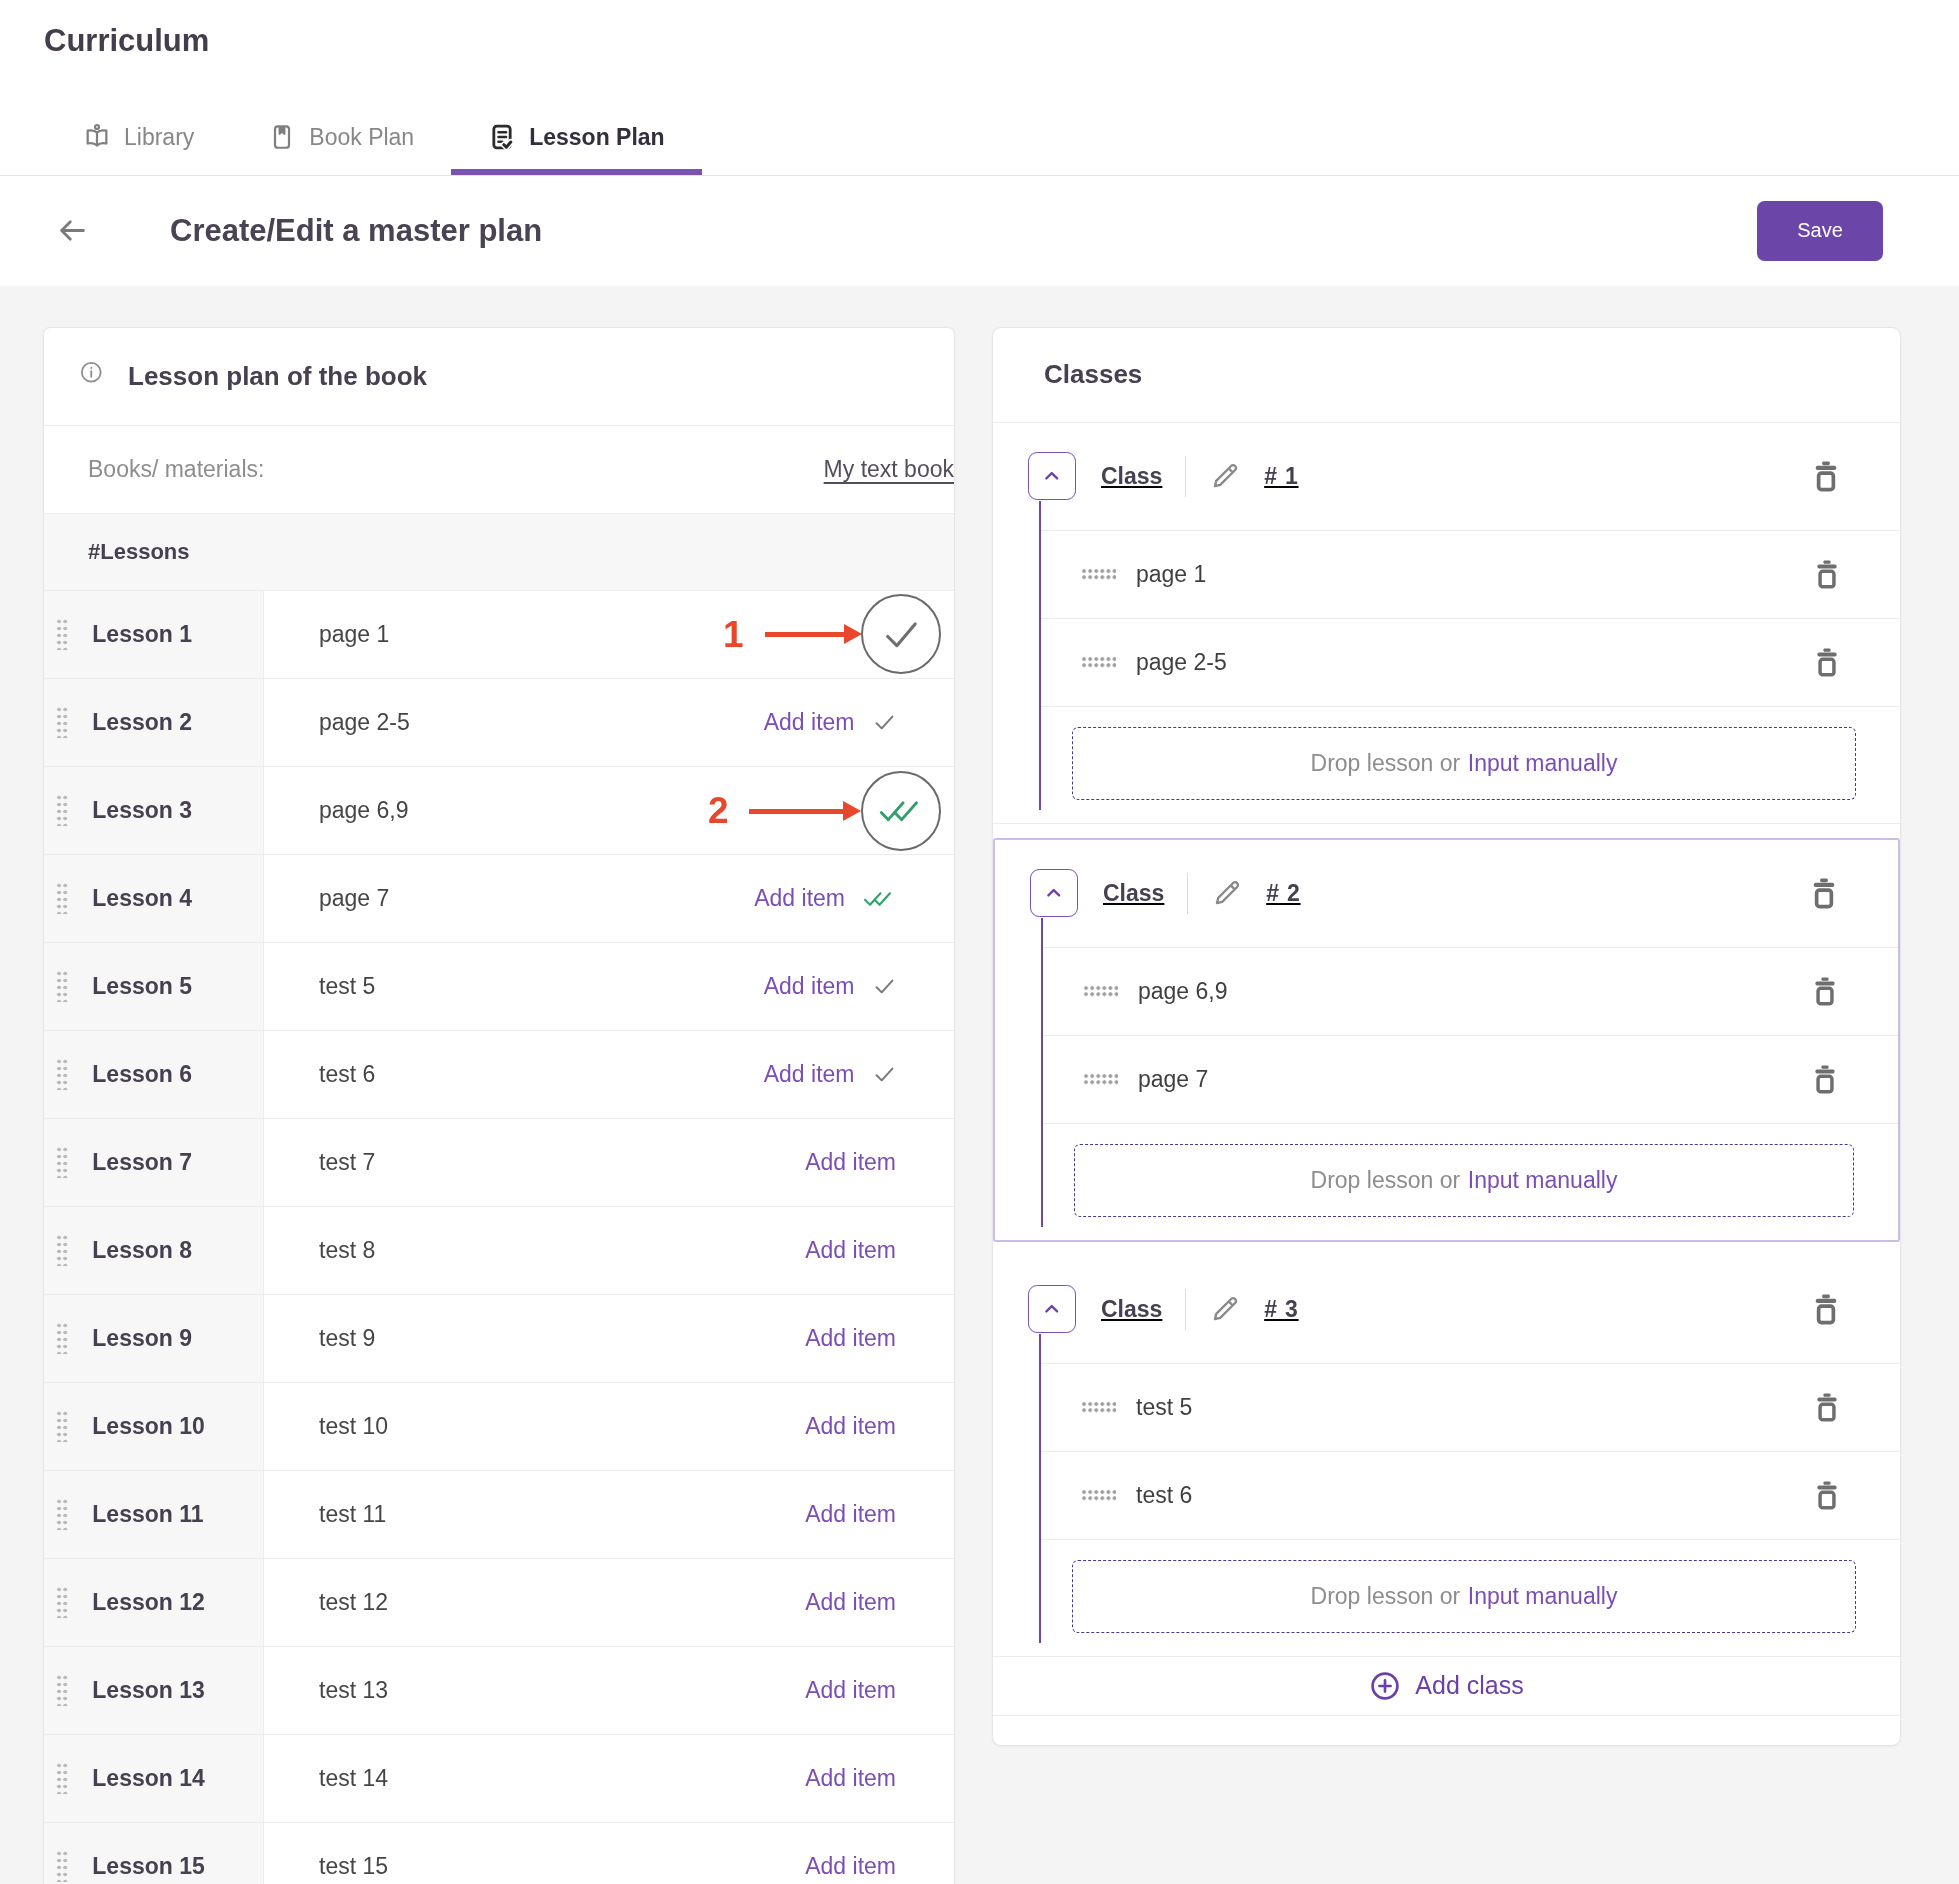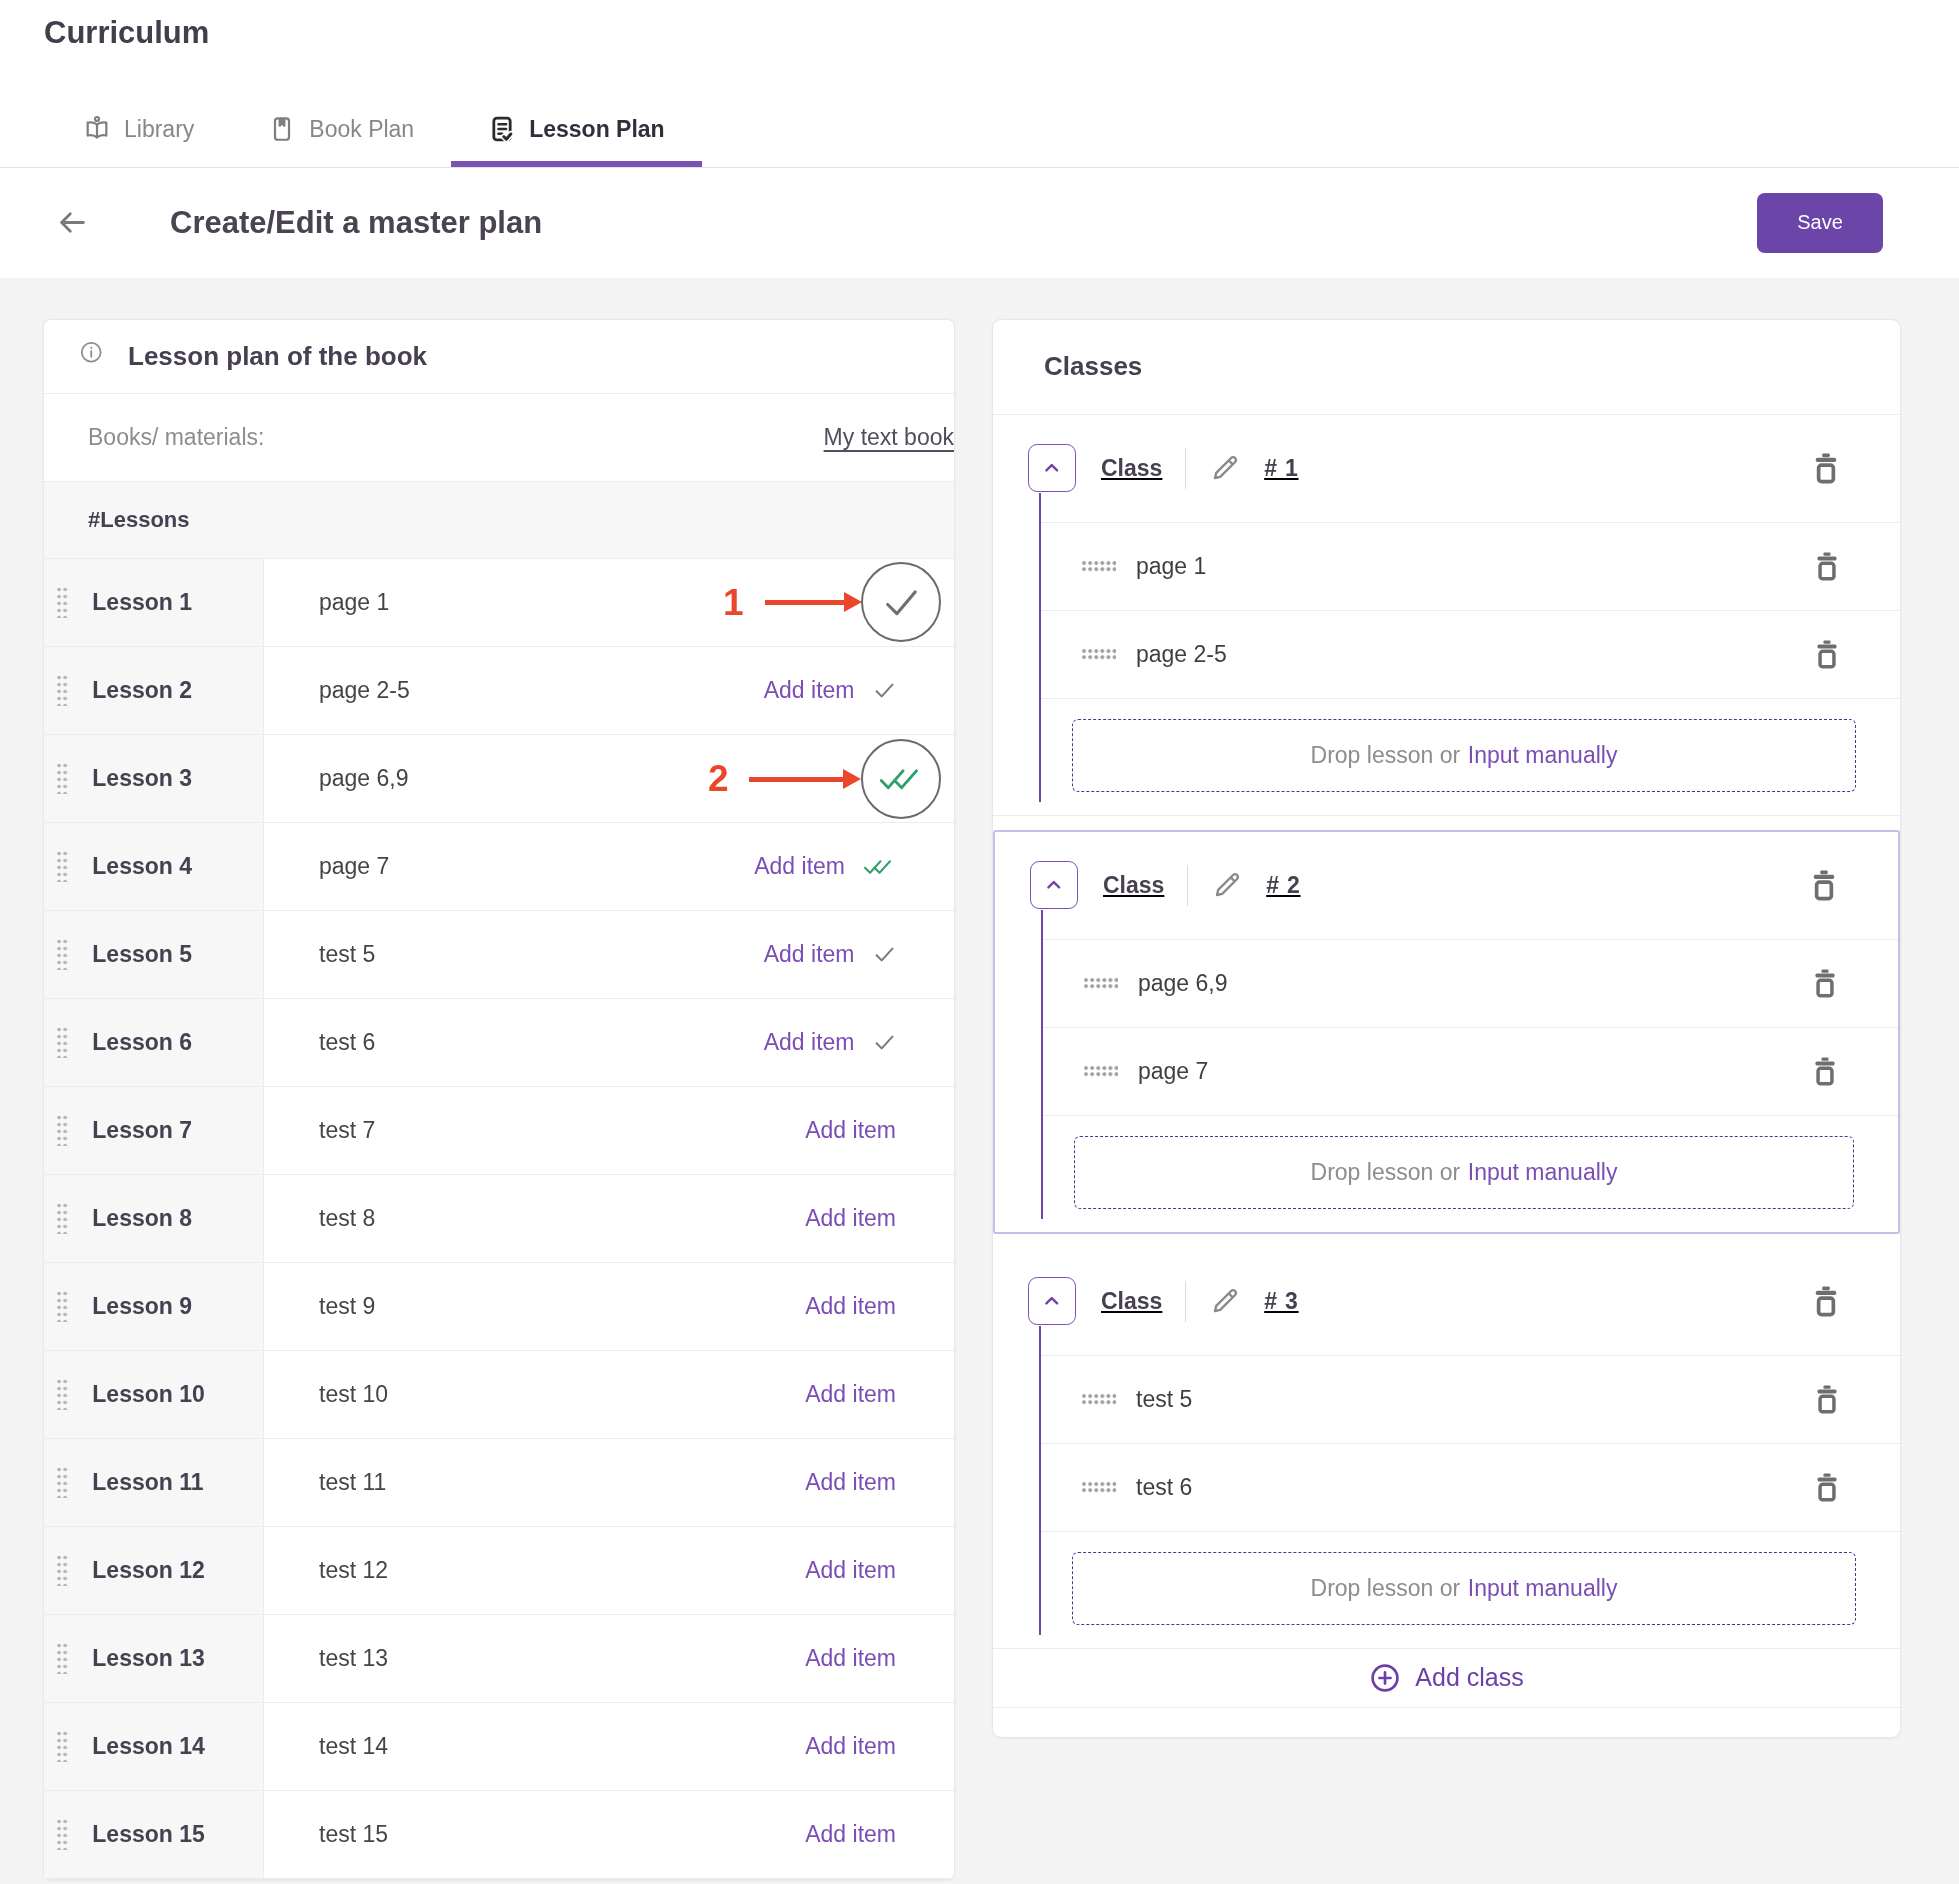--- a/index.html
+++ b/index.html
@@ -5,41 +5,41 @@
   * { box-sizing: border-box; margin: 0; padding: 0; }
   html,body { margin:0; }
   body {
     font-family: "Liberation Sans", sans-serif;
     background:#f4f4f5;
   }
   .page { width:1960px; height:1885px; overflow:hidden; position:relative; background:#f4f4f5; }
 
   
   .app-header { background:#fff; }
-  .app-title { padding:15px 0 0 44px; font-size:31px; font-weight:bold; color:#443d4c; }
+  .app-title { padding:23px 0 0 44px; font-size:31px; font-weight:bold; color:#443d4c; }
   .tabs { display:flex; padding-left:46px; margin-top:64px; border-bottom:0.8px solid #e3e3e5; }
   .tab { display:flex; align-items:center; gap:13px; padding:0 37px 18.4px 37px;
          font-size:23px; color:#878787; border-bottom:6.1px solid transparent; margin-bottom:-0.8px; cursor:pointer; }
   .tab.active { color:#332e3c; font-weight:bold; border-bottom-color:#7a52b2; }
   .tab svg { display:block; }
 
   
   .toolbar { background:#fff; height:110px; display:flex; align-items:center; padding:0 77px 0 55px; }
   .toolbar-title { margin-left:80px; font-size:31px; font-weight:bold; color:#4a4352; }
   .save-btn { margin-left:auto; width:126px; height:60px; background:#6b46a8; color:#fff;
               font-size:20px; border:none; border-radius:7.7px; cursor:pointer;
               display:flex; align-items:center; justify-content:center; font-family:inherit; }
 
   
   .main { display:flex; gap:37px; padding:41px 43px; align-items:flex-start; }
   .card { background:#fff; border:0.8px solid #e7e7e7; border-radius:7.7px; box-shadow:0 0.8px 2.3px rgba(0,0,0,.05); }
 
   
   .lesson-card { width:912px; position:relative; }
-  .lp-header { height:74px; display:flex; align-items:center; padding-left:35px; gap:24.5px;
+  .lp-header { height:98px; display:flex; align-items:center; padding-left:35px; gap:24.5px;
                border-bottom:0.8px solid #ececec; font-size:26px; font-weight:bold; color:#474050; }
   .materials { height:88px; display:flex; align-items:center; padding-left:44px;
                border-bottom:0.8px solid #ececec; font-size:23px; color:#8d8d8d;justify-content:space-between; }
   .materials a { color:#544d5e; margin-left:14px; text-decoration:underline; text-underline-offset:5.4px; }
   .lessons-head { height:77px; background:#f7f7f8; display:flex; align-items:center; padding-left:44px;
                   font-size:22px; font-weight:bold; color:#474050; border-bottom:0.8px solid #ececec; }
   .lesson-rows { position:relative; }
   .lrow { height:88px; display:flex; border-bottom:0.8px solid #ececec; }
   .lrow-label { width:220px; background:#f7f7f8; border-right:0.8px solid #ececec;
                 display:flex; align-items:center; padding-left:12.3px; }

